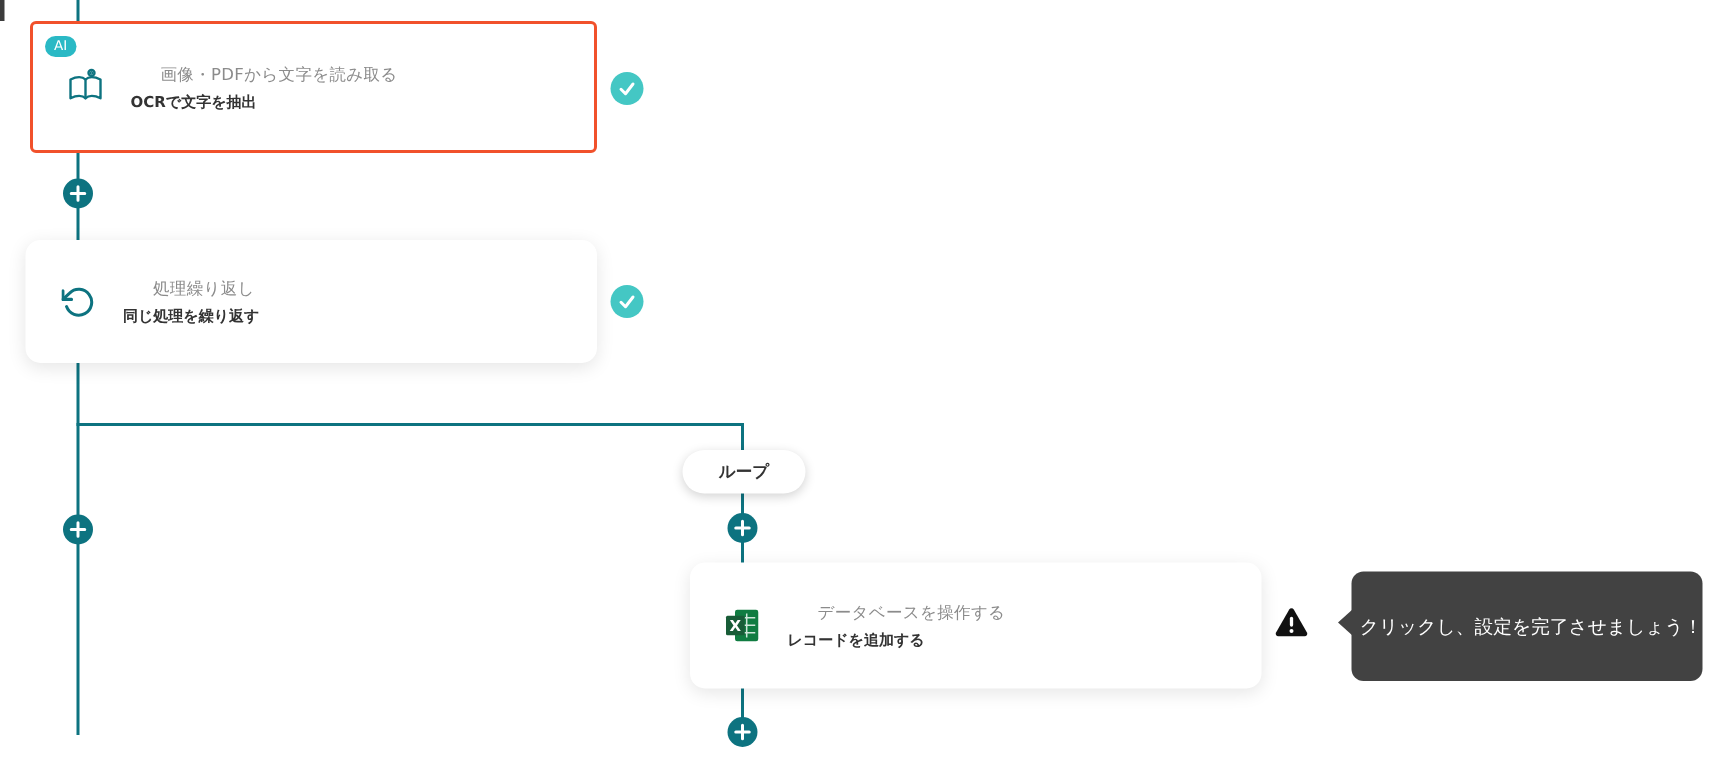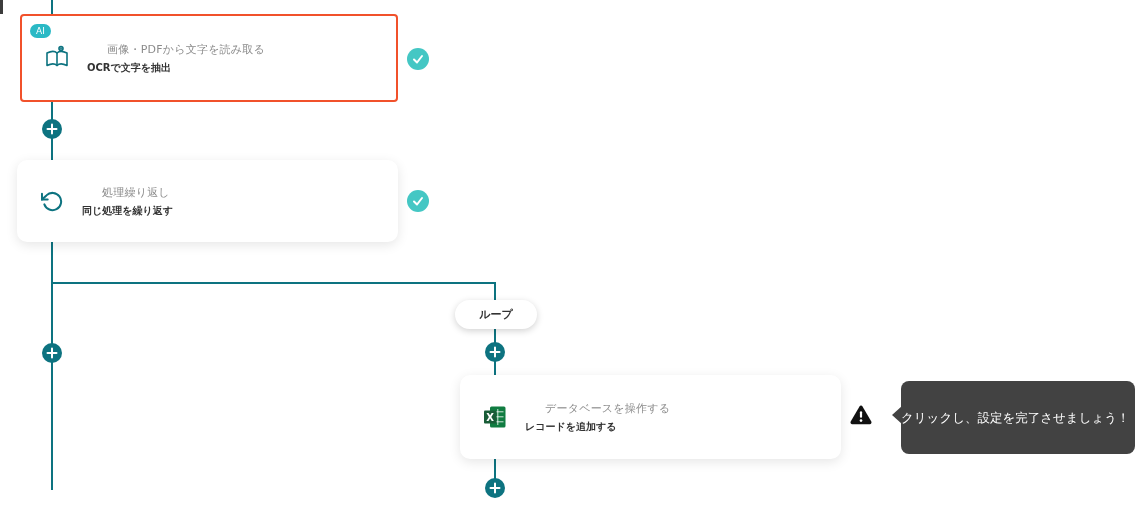--- a/index.html
+++ b/index.html
@@ -70,21 +70,21 @@
     border-radius:15px;box-shadow:0 2px 7px rgba(0,0,0,.18);
     display:flex;align-items:center;justify-content:center;
     font-size:11px;font-weight:700;color:#333;z-index:3;
   }
 
   
   .warning{position:absolute;left:849px;top:403px;width:24px;height:24px;z-index:2;}
   .tooltip{
     position:absolute;left:901px;top:381px;width:234px;height:73px;
     background:var(--tooltip-bg);color:#fff;border-radius:8px;
-    display:flex;align-items:center;justify-content:flex-start;
+    display:flex;align-items:center;justify-content:flex-end;
     font-size:12.5px;line-height:1.4;z-index:2;white-space:nowrap;
   }
   .tooltip::before{
     content:"";position:absolute;left:-9px;top:25px;
     border-top:9px solid transparent;border-bottom:9px solid transparent;
     border-right:10px solid var(--tooltip-bg);
   }
 </style>
 </head>
 <body>

